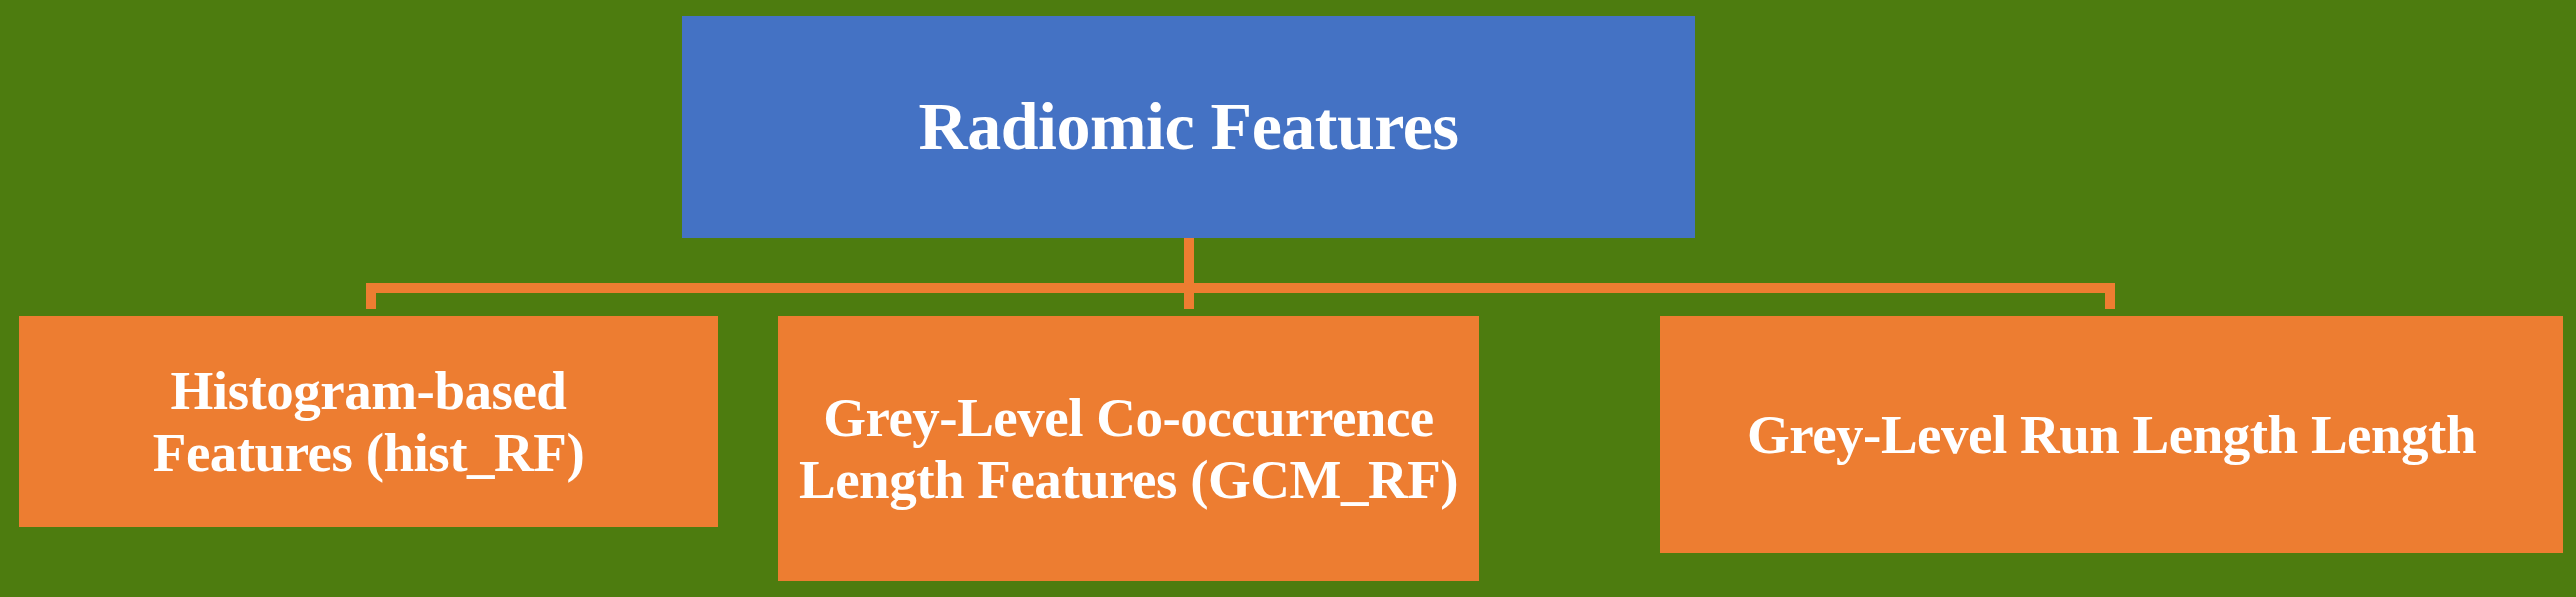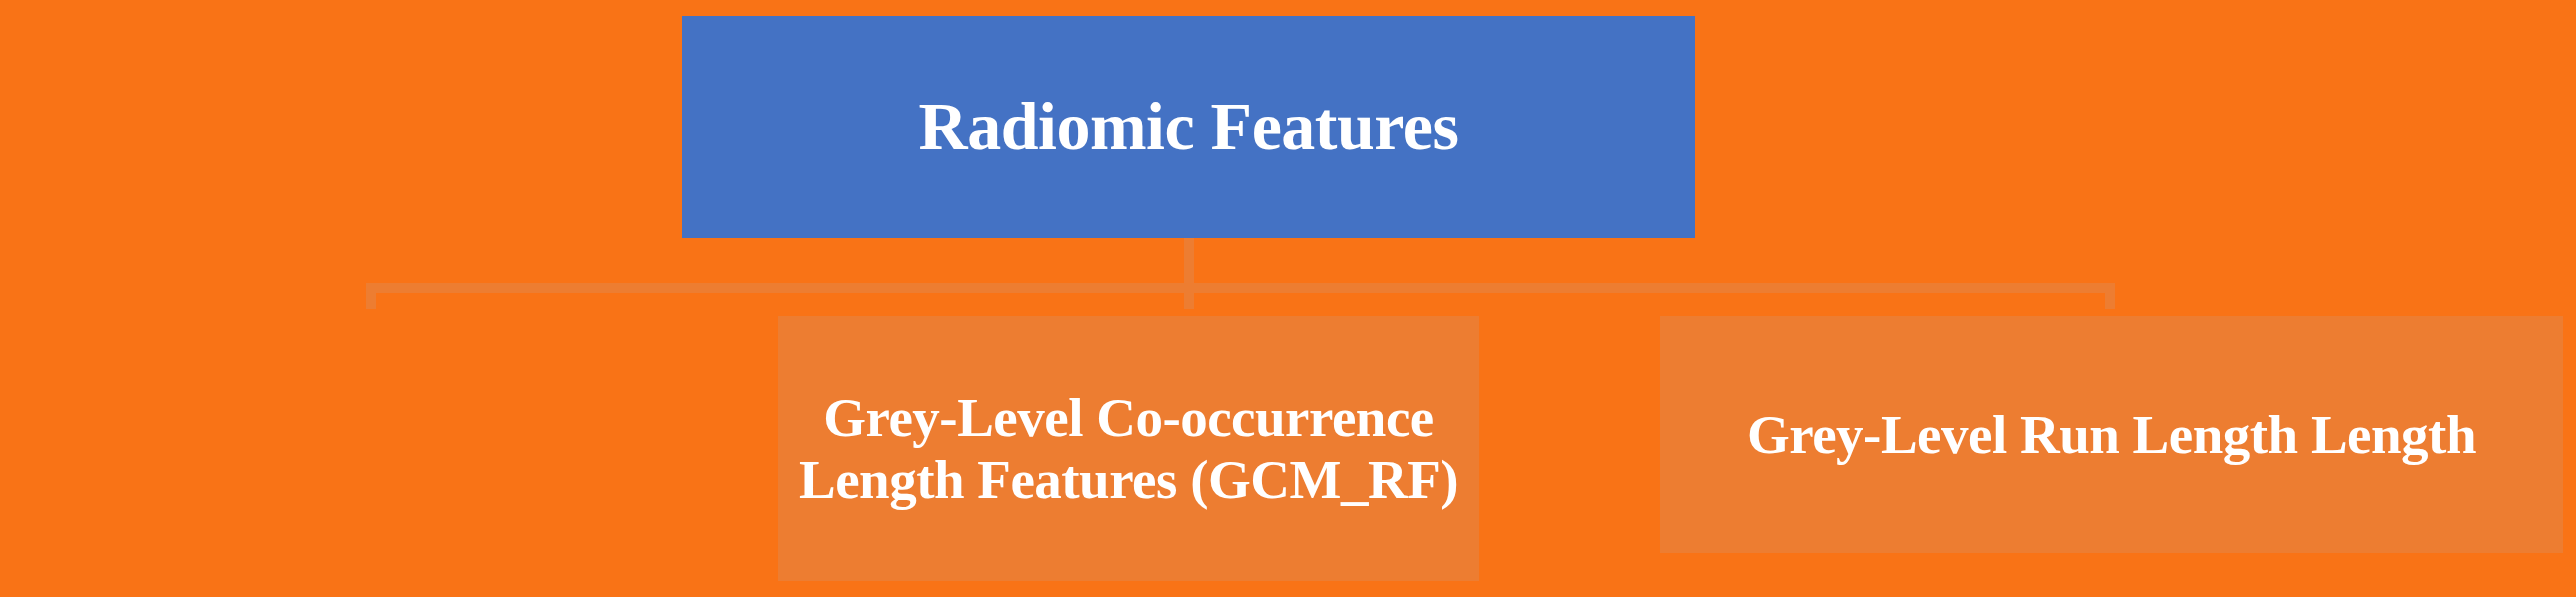--- a/index.html
+++ b/index.html
@@ -7,21 +7,21 @@
     padding: 0;
     background: #ffffff;
   }
   body {
     font-family: "Liberation Serif", "DejaVu Serif", serif;
   }
   #canvas {
     position: relative;
     width: 2576px;
     height: 598px;
-    background: #f97316;
+    background: #4d7c0f;
     overflow: hidden;
   }
 
   
   .node-root {
     position: absolute;
     left: 682px;
     top: 16px;
     width: 1013px;
     height: 222px;
@@ -103,20 +103,26 @@
     <div class="node-label">Radiomic Features</div>
   </div>
 
   <div class="connector-layer">
     <div class="conn-h"></div>
     <div class="conn-v conn-v-left"></div>
     <div class="conn-v conn-v-mid"></div>
     <div class="conn-v conn-v-right"></div>
   </div>
 
+  <div class="node-child node-child-1">
+    <div class="node-label">
+      <span>Histogram-based</span><br>
+      <span>Features (hist_RF)</span>
+    </div>
+  </div>
 
   <div class="node-child node-child-2">
     <div class="node-label">
       <span>Grey-Level Co-occurrence</span><br>
       <span>Length Features (GCM_RF)</span>
     </div>
   </div>
 
   <div class="node-child node-child-3">
     <div class="node-label">

